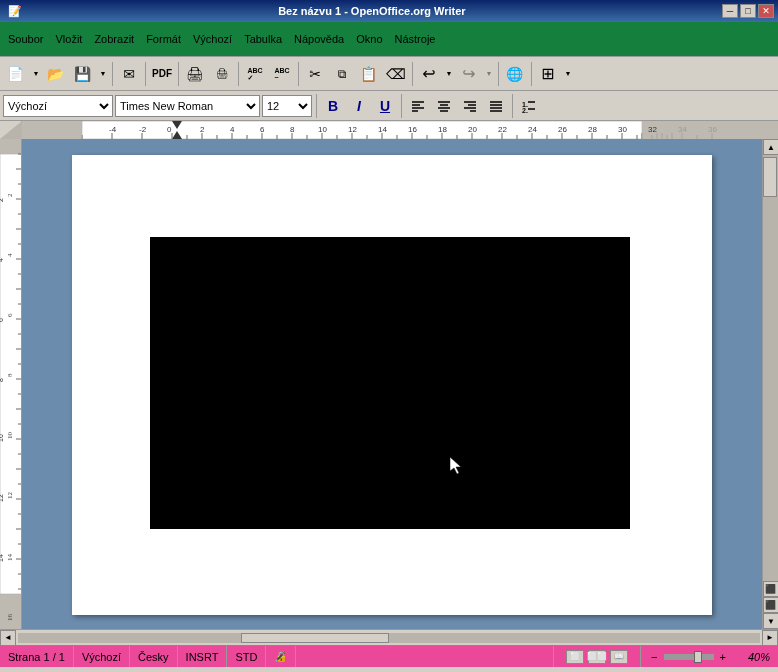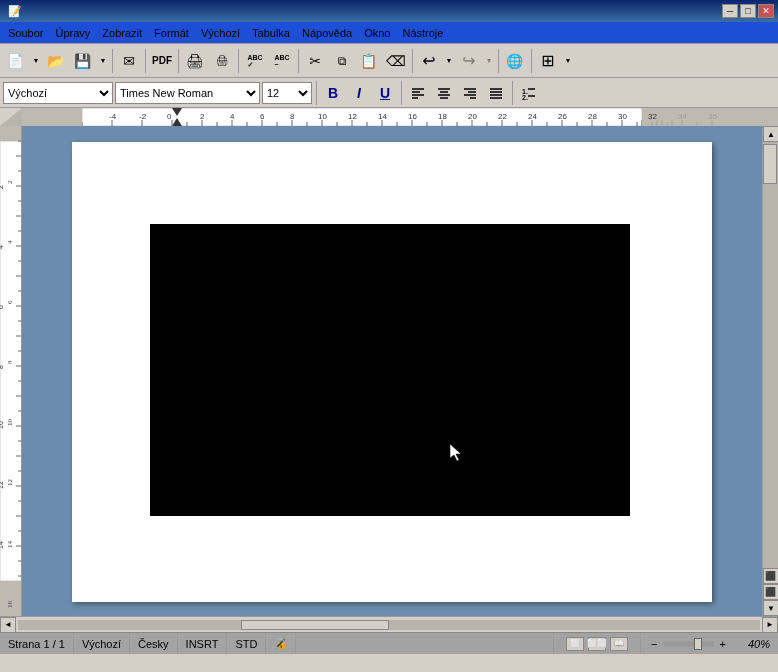--- a/index.html
+++ b/index.html
@@ -41,22 +41,22 @@
       display: flex;
       align-items: center;
       justify-content: center;
       font-size: 9px;
       cursor: pointer;
       color: #000;
     }
 
     
     #menu-bar {
-      background: #1d4ed8;
-      height: 22px;
+      background: #15803d;
+      height: 35px;
       display: flex;
       align-items: center;
       padding: 0 2px;
       border-bottom: 1px solid #999;
     }
     .menu-item {
       padding: 2px 6px;
       font-size: 11px;
       cursor: pointer;
       height: 100%;
@@ -240,21 +240,21 @@
       top: 82px;
       left: 78px;
       width: 480px;
       height: 292px;
       background: black;
     }
 
     
     #status-bar {
       height: 22px;
-      background: #a3a3a3;
+      background: #ec4899;
       border-top: 1px solid #888;
       display: flex;
       align-items: center;
       font-size: 11px;
     }
     .status-section {
       padding: 0 8px;
       border-right: 1px solid #999;
       height: 100%;
       display: flex;
@@ -315,30 +315,31 @@
       justify-content: center;
       font-size: 8px;
       cursor: pointer;
     }
   </style>
 </head>
 <body>
 
 <div id="title-bar">
   <span style="font-size:11px; padding-left:4px;">📝</span>
+  <span id="title-text">Bez názvu 1 - OpenOffice.org Writer</span>
   <div id="window-controls">
     <div class="win-btn">─</div>
     <div class="win-btn">□</div>
     <div class="win-btn" style="background:#c75050; color:white;">✕</div>
   </div>
 </div>
 
 <div id="menu-bar">
   <div class="menu-item">Soubor</div>
-  <div class="menu-item">Úpravy</div>
+  <div class="menu-item">Vložit</div>
   <div class="menu-item">Zobrazit</div>
   <div class="menu-item">Formát</div>
   <div class="menu-item">Výchozí</div>
   <div class="menu-item">Tabulka</div>
   <div class="menu-item">Nápověda</div>
   <div class="menu-item">Okno</div>
   <div class="menu-item">Nástroje</div>
 </div>
 
 <div id="toolbar1">

